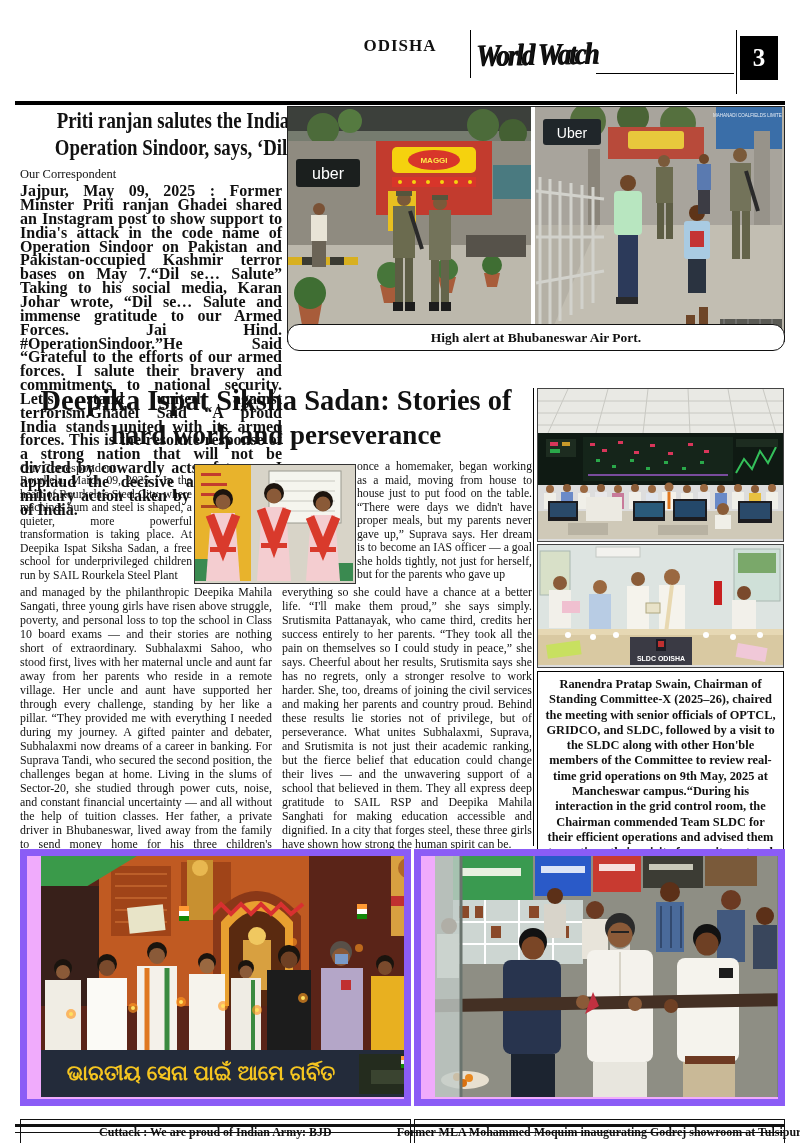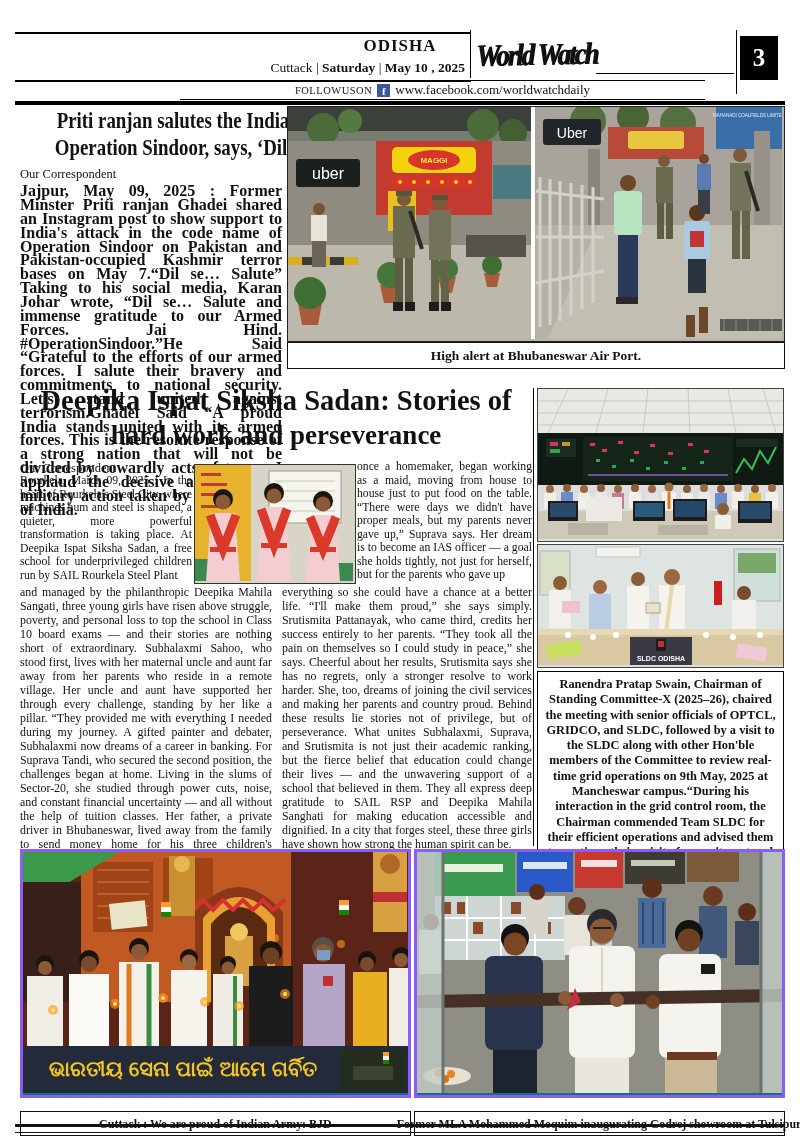--- a/index.html
+++ b/index.html
@@ -22,68 +22,54 @@
   .bottomrule{left:15px;top:1124px;width:770px;height:5px;border-top:3px solid #111;border-bottom:1.5px solid #111;}
   
   .a1{left:20px;top:107px;width:262px;}
   .hl-cond{text-align:center;font-weight:bold;line-height:1.18;}
   .hl-cond .ln{display:inline-block;white-space:nowrap;transform:scaleX(.82);font-size:23px;}
   .byline{font-size:12.5px;margin:6px 0 2px 0;}
   .bodytext{font-size:16px;line-height:13.85px;text-align:justify;font-weight:bold;}
   
   .airport{left:287px;top:106px;width:496px;height:234px;border:1px solid #222;background:#b9b4a8;}
   .capstrip{border:1px solid #111;background:#fff;display:flex;align-items:center;justify-content:center;font-weight:bold;font-size:13.5px;}
-  .airport-cap{left:287px;top:342px;width:496px;height:25px;}
+  .airport-cap{left:287px;top:324px;width:496px;height:25px;border-radius:12px;}
   
   .a2-head{left:20px;top:384px;width:512px;text-align:center;font-weight:bold;line-height:1.22;}
   .a2-head .l1{font-size:28.5px;}
   .a2-head .l2{font-size:27px;}
   .a2-body{left:20px;top:459px;width:512px;height:400px;}
   .colnarrow{width:172px;font-size:11.7px;line-height:13.55px;text-align:justify;}
   .colwide{width:252px;font-size:11.9px;line-height:14.0px;text-align:justify;}
   .girls-photo{left:174px;top:5px;width:160px;height:118px;border:1px solid #333;background:#d8d4c8;}
   
   .sb-rule{left:533px;top:388px;height:458px;}
   .sb{left:537px;top:388px;width:247px;}
   .sb-photo{border:1px solid #444;background:#ddd;overflow:hidden;}
   .sb-cap{border:1.5px solid #000;padding:5px 7px;font-weight:bold;font-size:12.4px;line-height:15.3px;text-align:center;margin-top:3px;}
   
   .bl{left:20px;top:849px;width:391px;}
   .br{left:414px;top:849px;width:371px;}
-  .bphoto{border:3px solid #8b5cf6;height:243px;overflow:hidden;background:#0f766e;}
+  .bphoto{border:7px solid #8b5cf6;height:243px;overflow:hidden;background:#f0abfc;padding-left:14px;}
   .bcap{height:23px;margin-top:13px;}
   .bcap .ln{display:inline-block;white-space:nowrap;transform:scaleX(.92);font-size:13px;}
   svg{display:block;}
   svg text{font-family:"Liberation Sans",sans-serif;}
 </style>
 </head>
 <body>
 
 <div class="page">
 
-  <div class="abs mast-left">
-    <div class="dateline">
-      <span>Cuttack</span>
-      <span>|</span>
-      <b>Saturday</b>
-      <span>|</span>
-      <b>May 10 , 2025</b>
-    </div>
-  </div>
   <div class="abs edition">ODISHA</div>
   <div class="abs vrule" style="left:470px;top:30px;height:48px;"></div>
   <div class="abs logo">World Watch</div>
   <div class="abs logo-underline"></div>
   <div class="abs vrule" style="left:736px;top:30px;height:64px;"></div>
   <div class="abs pagebox">3</div>
-  <div class="abs followrow">
-    <span class="follow-label">FOLLOWUSON</span>
-    <span class="fb">f</span>
-    <span class="fburl">www.facebook.com/worldwatchdaily</span>
-  </div>
   <div class="abs thickrule"></div>
 
   <div class="abs a1">
     <div class="hl-cond">
       <span class="ln">Priti ranjan salutes the Indian army after</span><br>
       <span class="ln">Operation Sindoor, says, ‘Dil Se Salute’</span>
     </div>
     <div class="byline">Our Correspondent</div>
     <div class="bodytext">Jajpur, May 09, 2025 : Former Minster Priti ranjan Ghadei  shared an Instagram post to show support to India's attack in the code name of Operation Sindoor on Pakistan and Pakistan-occupied Kashmir terror bases on May 7.“Dil se… Salute” Taking to his social media, Karan Johar wrote, “Dil se… Salute and immense gratitude to our Armed Forces. Jai Hind. #OperationSindoor.”He Said  “Grateful to the efforts of our armed forces. I salute their bravery and commitments to national security. Let's stand united against terrorism.Ghadei Said  “A proud India stands united with its armed forces. This is the resolute response of a strong nation that will not be divided by cowardly acts of terror. I applaud the decisive and strategic military action taken by Government of India.</div>
   </div>

